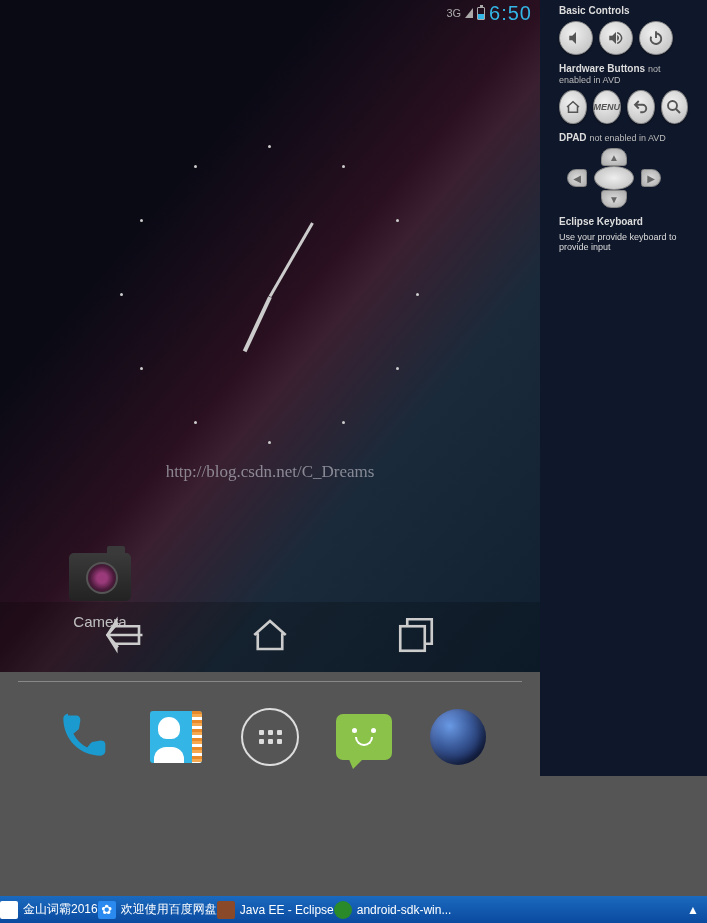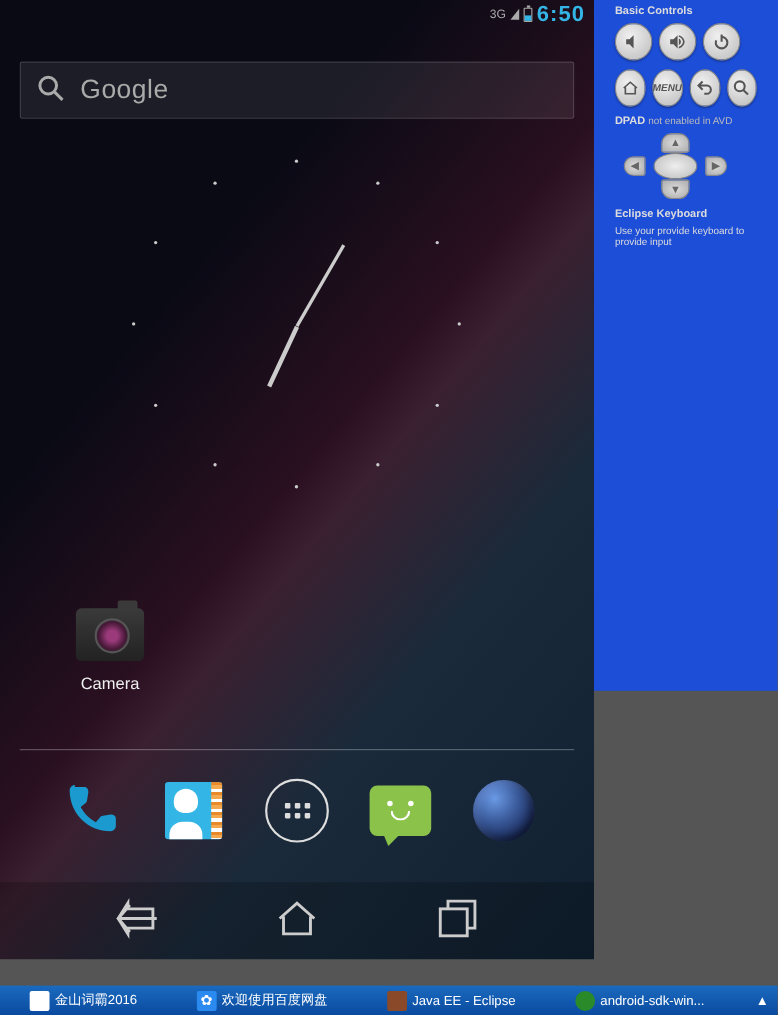--- a/index.html
+++ b/index.html
@@ -1,28 +1,28 @@
 <!DOCTYPE html>
 <html><head>
 <meta charset="utf-8">
 <style>
 * { margin: 0; padding: 0; box-sizing: border-box; }
 body { font-family: Arial, sans-serif; background: #555; width: 707px; height: 923px; overflow: hidden; position: relative; }
 
 
-.device { position: absolute; left: 0; top: 0; width: 540px; height: 872px; background: linear-gradient(130deg, #0a0a15 0%, #0a0a15 30%, #2a1020 50%, #3a2030 55%, #1a2a3a 70%, #102030 100%); }
+.device { position: absolute; left: 0; top: 0; width: 540px; height: 672px; background: linear-gradient(130deg, #0a0a15 0%, #0a0a15 30%, #2a1020 50%, #3a2030 55%, #1a2a3a 70%, #102030 100%); }
 
 
 .status-bar { height: 26px; display: flex; justify-content: flex-end; align-items: center; padding-right: 8px; gap: 4px; color: #33b5e5; font-size: 13px; }
 .status-3g { color: #aaa; font-size: 11px; }
 .signal-icon { width: 0; height: 0; border-left: 8px solid transparent; border-bottom: 10px solid #aaa; }
 .battery-icon { width: 8px; height: 13px; border: 1px solid #aaa; border-radius: 1px; position: relative; }
 .battery-icon::before { content:''; position:absolute; top:-3px; left:2px; width:3px; height:2px; background:#aaa; }
 .battery-icon::after { content:''; position:absolute; bottom:0; left:0; right:0; height:40%; background:#33b5e5; }
-.clock { font-size: 20px; font-weight: 700; letter-spacing: 1px; }
+.clock { font-size: 20px; font-weight: 400; letter-spacing: 1px; }
 
 
 .search-bar { margin: 30px 18px 0; height: 52px; background: rgba(255,255,255,0.08); border: 1px solid rgba(255,255,255,0.15); border-radius: 2px; display: flex; align-items: center; padding: 0 14px; gap: 14px; }
 .search-icon svg { width: 26px; height: 26px; }
 .search-placeholder { color: #aaa; font-size: 24px; font-weight: 300; letter-spacing: 0.5px; }
 
 
 .clock-widget { position: absolute; top: 145px; left: 120px; width: 300px; height: 300px; }
 .clock-dot { position: absolute; width: 3px; height: 3px; background: #ccc; border-radius: 50%; }
 .clock-hand { position: absolute; left: 50%; top: 50%; transform-origin: 0 50%; background: #ccc; height: 4px; }
@@ -57,85 +57,77 @@
 .smile::before, .smile::after { content:''; position:absolute; width:5px; height:5px; background:#fff; border-radius:50%; top:0; }
 .smile::before { left:5px; } .smile::after { right:5px; }
 .smile-mouth { position:absolute; bottom:0; left:8px; width:18px; height:9px; border:2.5px solid #fff; border-top:none; border-radius:0 0 18px 18px; }
 .browser-icon { width: 56px; height: 56px; border-radius: 50%; background: radial-gradient(circle at 35% 30%, #6a9ae5 0%, #3a5a9a 40%, #1a2a5a 75%, #0a1530 100%); box-shadow: inset -3px -3px 8px rgba(0,0,0,0.5), inset 3px 3px 8px rgba(150,180,255,0.3); }
 
 
 .nav-bar { position: absolute; bottom: 0; left: 0; right: 0; height: 70px; display: flex; justify-content: space-evenly; align-items: center; background: rgba(0,0,0,0.2); }
 .nav-btn svg { width: 42px; height: 42px; }
 
 
-.controls { position: absolute; left: 540px; top: 0; width: 167px; height: 628px; background: #1d4ed8; padding: 5px 19px; color: #ddd; font-size: 10px; }
+.controls { position: absolute; left: 540px; top: 0; width: 167px; height: 776px; background: #0f172a; padding: 5px 19px; color: #ddd; font-size: 10px; }
 .ctrl-section { font-weight: bold; margin-bottom: 5px; }
 .ctrl-row { display: flex; gap: 6px; margin-bottom: 8px; }
 .ctrl-btn { width: 34px; height: 34px; border-radius: 50%; background: radial-gradient(circle at 40% 35%, #f0f0f0, #bbb); display: flex; align-items: center; justify-content: center; border: 1px solid #888; box-shadow: 0 1px 2px rgba(0,0,0,0.4); color: #555; font-size: 9px; font-weight: bold; font-style: italic; }
 .ctrl-btn svg { width: 18px; height: 18px; }
 .ctrl-note { font-size: 9px; color: #bbb; font-weight: normal; }
 .dpad { width: 110px; height: 60px; margin: 4px 0 8px; position: relative; }
 .dpad-center { position:absolute; left:35px; top:18px; width:40px; height:24px; background:radial-gradient(#eee,#bbb); border-radius:50%; border:1px solid #888; }
 .dpad-btn { position:absolute; width:26px; height:18px; background:radial-gradient(#ddd,#aaa); border:1px solid #888; display:flex; align-items:center; justify-content:center; color:#666; font-size:10px; }
 .dpad-up { left:42px; top:0; border-radius:10px 10px 3px 3px; }
 .dpad-down { left:42px; bottom:0; border-radius:3px 3px 10px 10px; }
 .dpad-left { left:8px; top:21px; width:20px; border-radius:10px 3px 3px 10px; }
 .dpad-right { right:8px; top:21px; width:20px; border-radius:3px 10px 10px 3px; }
 .kbd-note { font-size: 9px; margin-top: 3px; }
 
 
 .taskbar { position: absolute; bottom: 0; left: 0; right: 0; height: 27px; background: linear-gradient(#1a6abf, #0a4a9f); display: flex; align-items: center; color: #fff; font-size: 12px; }
-.task-item { display: flex; align-items: center; gap: 5px; padding: 0 27px; height: 100%; white-space: nowrap; }
+.task-item { display: flex; align-items: center; gap: 5px; padding: 0 0; height: 100%; white-space: nowrap; }
 .task-icon { width: 18px; height: 18px; border-radius: 2px; flex-shrink: 0; }
 .ti-1 { background: #fff; }
 .ti-2 { background: #2a8aef; display:flex; align-items:center; justify-content:center; color:#fff; font-size:13px; }
 .ti-3 { background: #2a8a2a; border-radius:50%; }
 .ti-4 { background: #8a4a2a; }
 .ti-5 { background: #2a6a4a; border-radius:50%; }
 .tray { margin-left: auto; padding-right: 8px; display:flex; align-items:center; }
 </style>
 </head>
 <body>
 
 <div class="device">
 
   <div class="status-bar">
     <span class="status-3g">3G</span>
     <span class="signal-icon"></span>
     <span class="battery-icon"></span>
     <span class="clock">6:50</span>
   </div>
 
-  <div class="search-bar">
-    <span class="search-icon">
-      <svg viewBox="0 0 24 24" fill="none" stroke="#aaa" stroke-width="2.5">
-          <circle cx="10" cy="10" r="7"></circle>
-          <line x1="15" y1="15" x2="22" y2="22"></line>
-        </svg>
-    </span>
-    <span class="search-placeholder">Google</span>
-  </div>
 
   <div class="clock-widget">
     <div class="clock-dot" style="left:148px; top:0;"></div>
     <div class="clock-dot" style="left:222px; top:20px;"></div>
     <div class="clock-dot" style="left:276px; top:74px;"></div>
     <div class="clock-dot" style="left:296px; top:148px;"></div>
     <div class="clock-dot" style="left:276px; top:222px;"></div>
     <div class="clock-dot" style="left:222px; top:276px;"></div>
     <div class="clock-dot" style="left:148px; top:296px;"></div>
     <div class="clock-dot" style="left:74px; top:276px;"></div>
     <div class="clock-dot" style="left:20px; top:222px;"></div>
     <div class="clock-dot" style="left:0; top:148px;"></div>
     <div class="clock-dot" style="left:20px; top:74px;"></div>
     <div class="clock-dot" style="left:74px; top:20px;"></div>
     <div class="clock-hand" style="width:60px; transform:rotate(115deg);"></div>
     <div class="clock-hand" style="width:85px; height:3px; transform:rotate(-60deg);"></div>
   </div>
 
+  <div class="watermark">http://blog.csdn.net/C_Dreams</div>
 
   <div class="home-icons">
     <div class="camera-icon"></div>
     <div class="camera-label">Camera</div>
   </div>
 
   <div class="divider"></div>
 
   <div class="dock">
     <div class="dock-item phone-icon">
@@ -207,20 +199,21 @@
           <path d="M3 9v6h4l5 5V4L7 9H3zm13 3c0-1.8-1-3.3-2.5-4v8c1.5-.7 2.5-2.2 2.5-4zm-2.5-8v2c2.9.9 5 3.5 5 6s-2.1 5.1-5 6v2c4-.9 7-4.5 7-8s-3-7.1-7-8z"></path>
         </svg>
       </div>
     <div class="ctrl-btn">
         <svg viewBox="0 0 24 24" fill="none" stroke="#555" stroke-width="2.5">
           <circle cx="12" cy="13" r="7" stroke-dasharray="30 8" transform="rotate(-50 12 13)"></circle>
           <line x1="12" y1="3" x2="12" y2="12"></line>
         </svg>
       </div>
   </div>
+  <div class="ctrl-section"><span>Hardware Buttons</span> <span class="ctrl-note">not enabled in AVD</span></div>
   <div class="ctrl-row">
     <div class="ctrl-btn">
         <svg viewBox="0 0 24 24" fill="none" stroke="#555" stroke-width="2">
           <path d="M4 12 L12 5 L20 12 M6 11v8h12v-8"></path>
         </svg>
       </div>
     <div class="ctrl-btn">MENU</div>
     <div class="ctrl-btn">
         <svg viewBox="0 0 24 24" fill="none" stroke="#555" stroke-width="2.5">
           <path d="M9 4 L4 9 L9 14 M4 9 h10 a5 5 0 0 1 0 10 h-3"></path>

